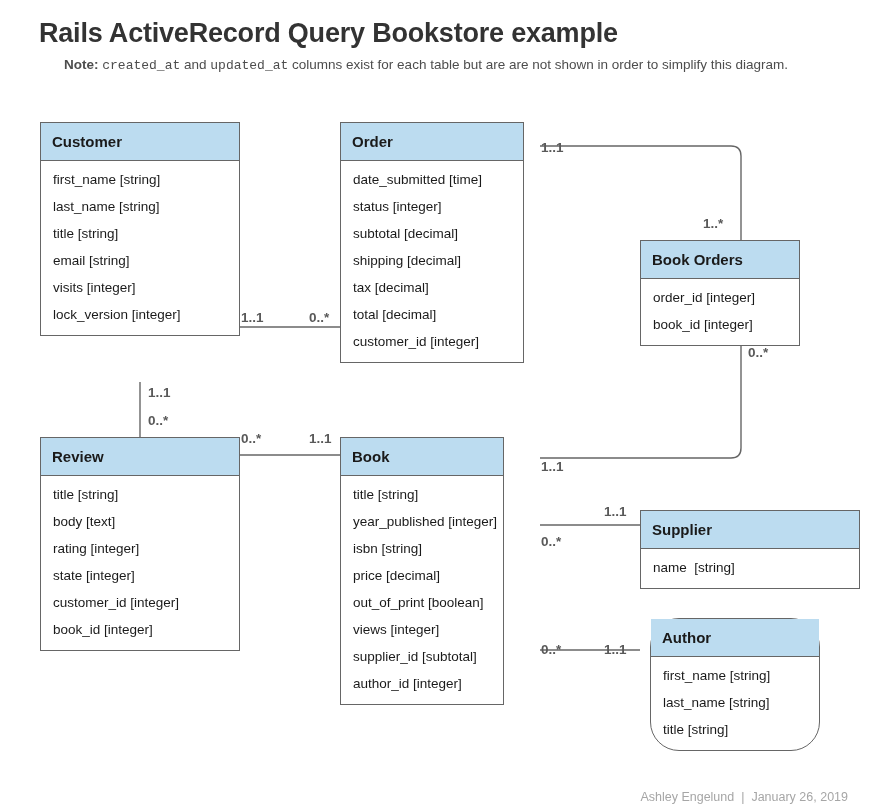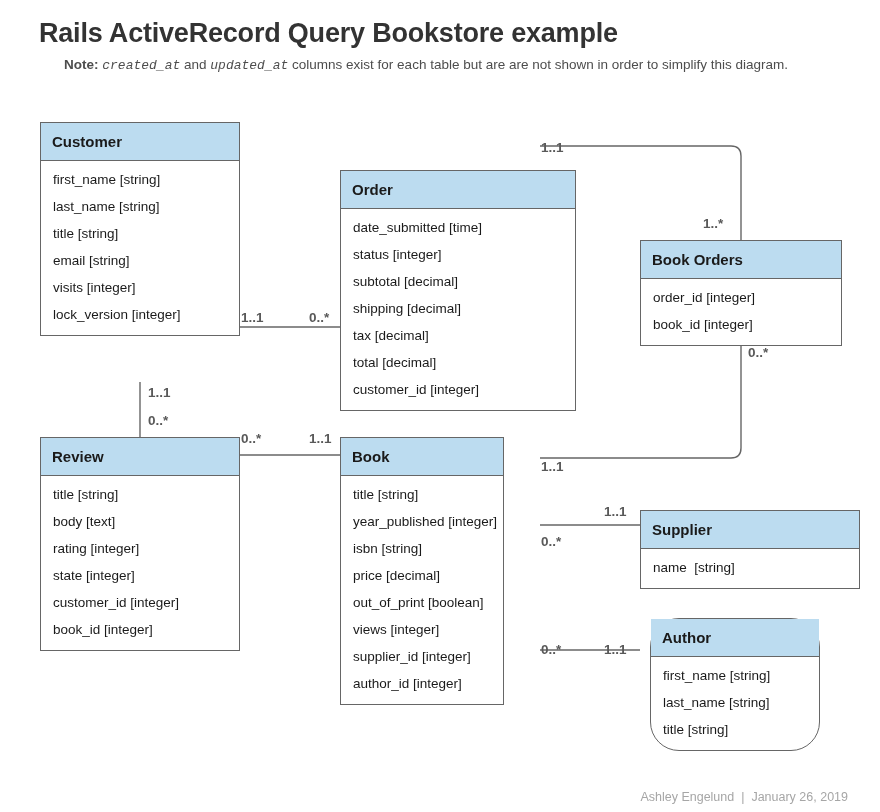--- a/index.html
+++ b/index.html
@@ -37,21 +37,20 @@
     top: 55px;
     width: 790px;
     font-size: 13.5px;
     line-height: 19px;
     color: #4d4d4d;
   }
   #note .note-label { font-weight: bold; padding-left: 25px; }
   #note .mono {
     font-family: "Liberation Mono", "DejaVu Sans Mono", monospace;
     font-size: 13px;
-    font-style: italic;
   }
 
   
   .entity {
     position: absolute;
     box-sizing: border-box;
     border: 1px solid #666666;
     background: #ffffff;
     z-index: 5;
   }
@@ -153,34 +152,34 @@
     <div class="entity-fields">
       <div class="field">first_name [string]</div>
       <div class="field">last_name [string]</div>
       <div class="field">title [string]</div>
       <div class="field">email [string]</div>
       <div class="field">visits [integer]</div>
       <div class="field">lock_version [integer]</div>
     </div>
   </div>
 
-  <div class="entity" style="left:340px; top:122px; width:236px;margin-top:48px;">
+  <div class="entity" style="left:340px; top:122px; width:184px;">
     <div class="entity-title">Order</div>
     <div class="entity-fields">
       <div class="field">date_submitted [time]</div>
       <div class="field">status [integer]</div>
       <div class="field">subtotal [decimal]</div>
       <div class="field">shipping [decimal]</div>
       <div class="field">tax [decimal]</div>
       <div class="field">total [decimal]</div>
       <div class="field">customer_id [integer]</div>
     </div>
   </div>
 
-  <div class="entity" style="left:640px; top:240px; width:202px;">
+  <div class="entity" style="left:640px; top:240px; width:160px;">
     <div class="entity-title">Book Orders</div>
     <div class="entity-fields">
       <div class="field">order_id [integer]</div>
       <div class="field">book_id [integer]</div>
     </div>
   </div>
 
   <div class="entity" style="left:40px; top:437px; width:200px;">
     <div class="entity-title">Review</div>
     <div class="entity-fields">
@@ -195,21 +194,21 @@
 
   <div class="entity" style="left:340px; top:437px; width:164px;">
     <div class="entity-title">Book</div>
     <div class="entity-fields">
       <div class="field">title [string]</div>
       <div class="field">year_published [integer]</div>
       <div class="field">isbn [string]</div>
       <div class="field">price [decimal]</div>
       <div class="field">out_of_print [boolean]</div>
       <div class="field">views [integer]</div>
-      <div class="field">supplier_id [integer]</div>
+      <div class="field">supplier_id [subtotal]</div>
       <div class="field">author_id [integer]</div>
     </div>
   </div>
 
   <div class="entity" style="left:640px; top:510px; width:220px;">
     <div class="entity-title">Supplier</div>
     <div class="entity-fields">
       <div class="field">name  [string]</div>
     </div>
   </div>

